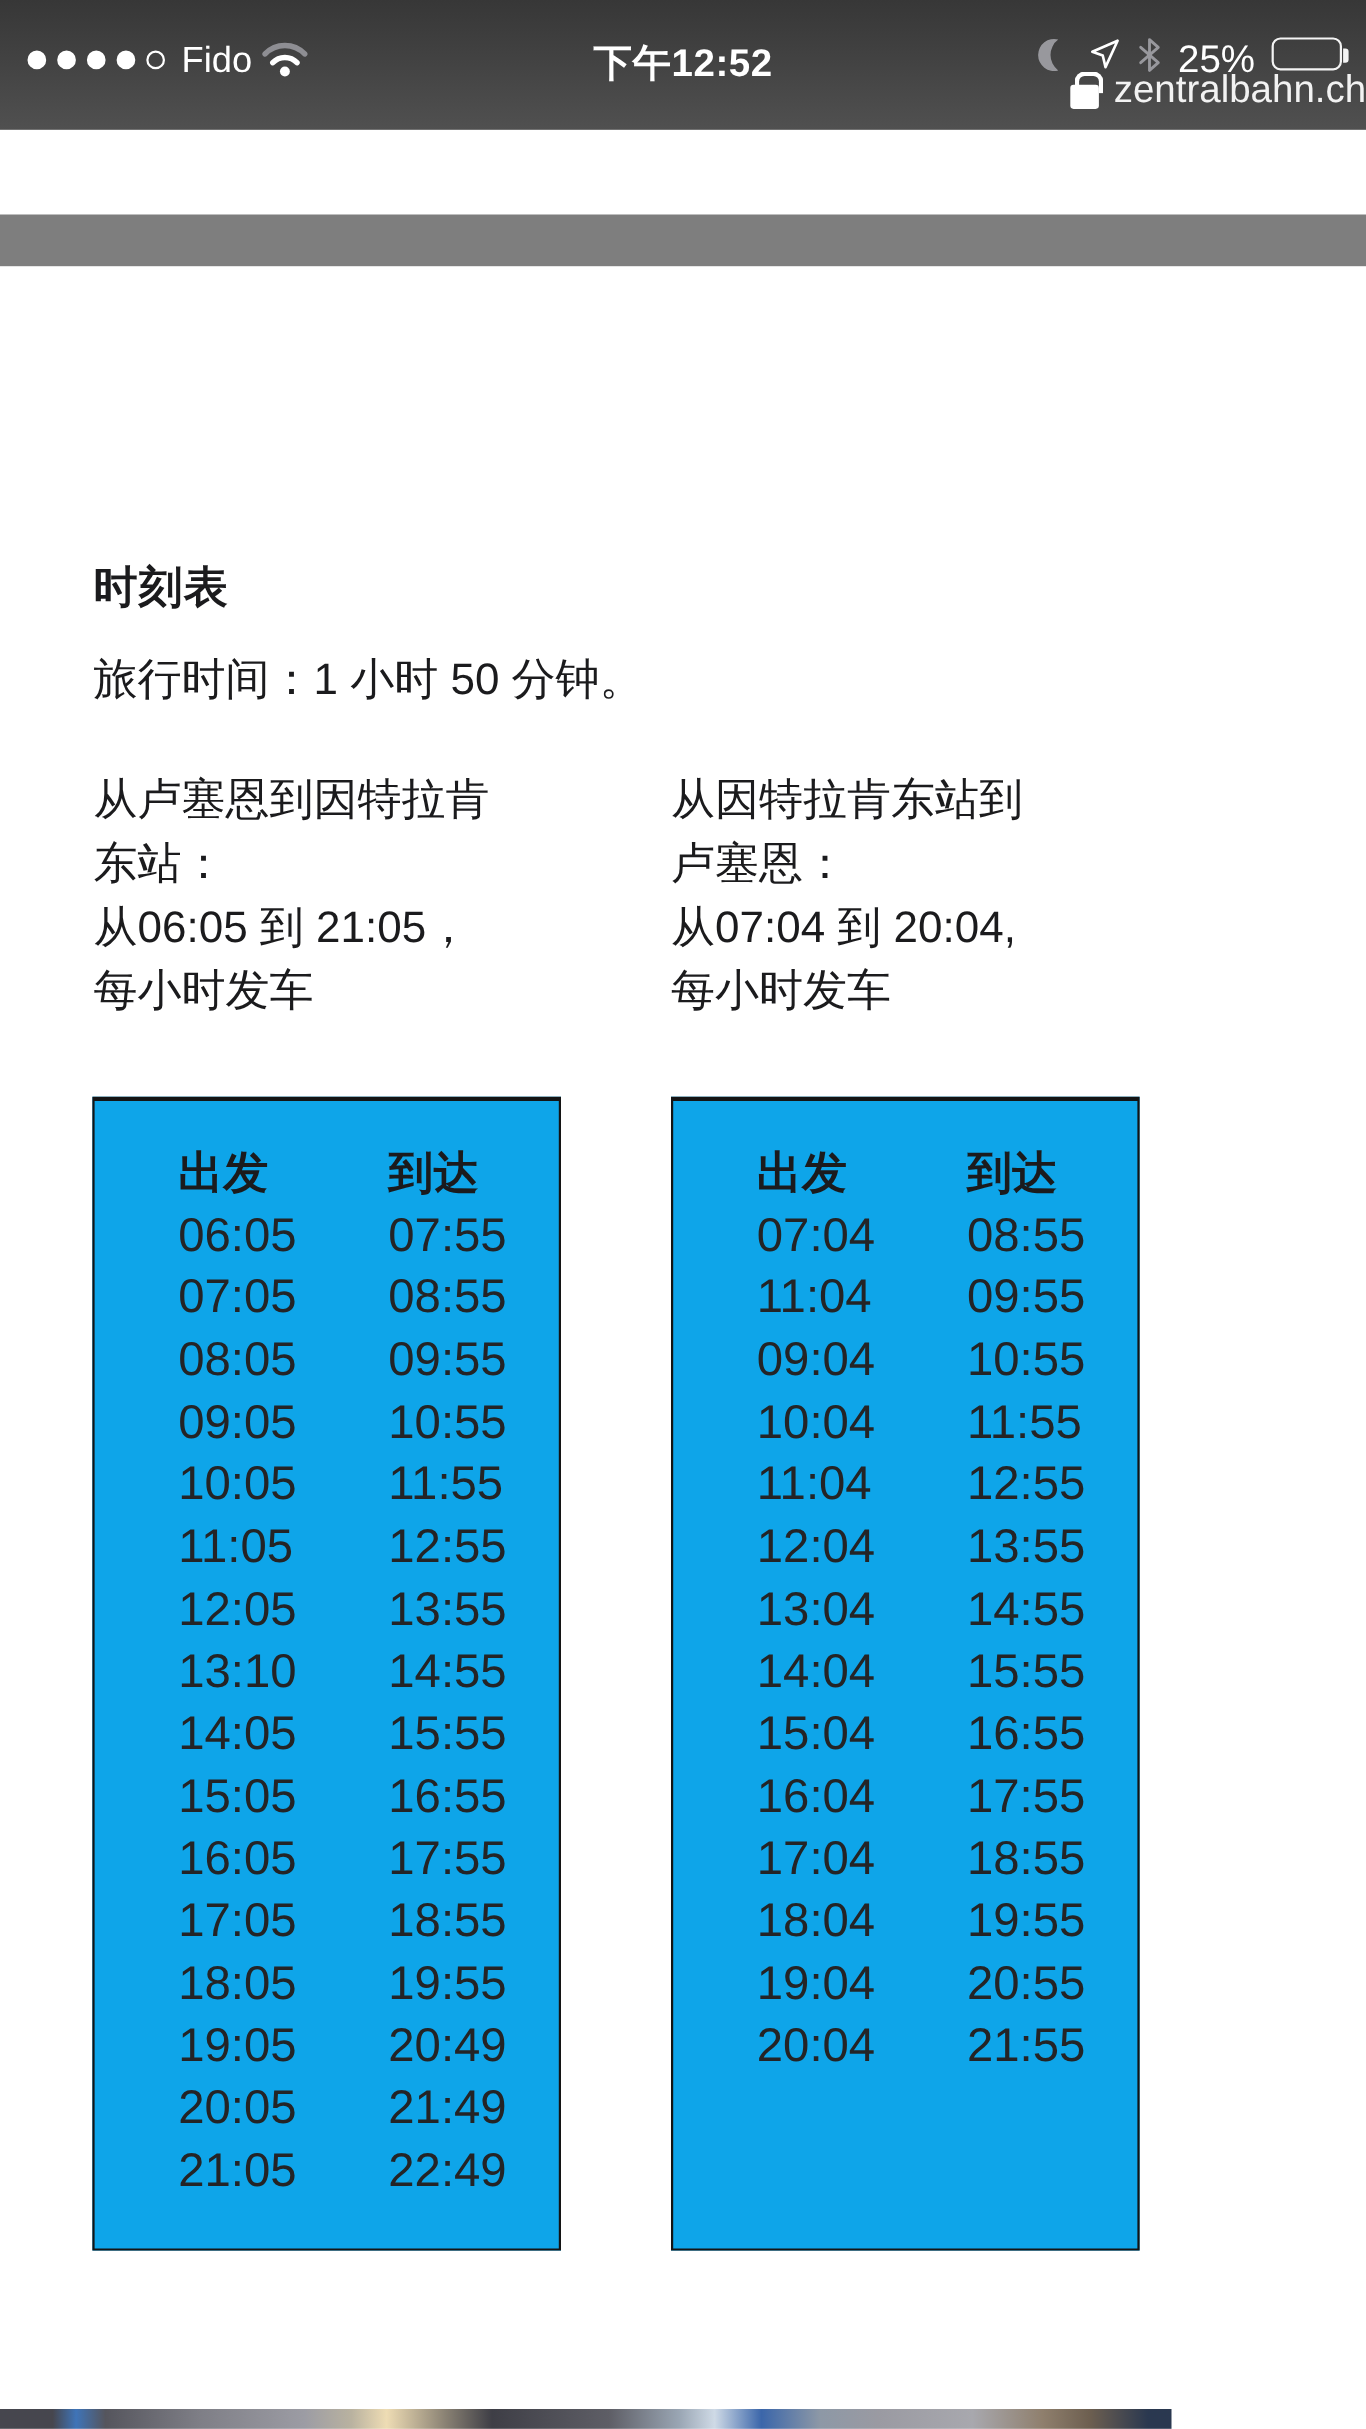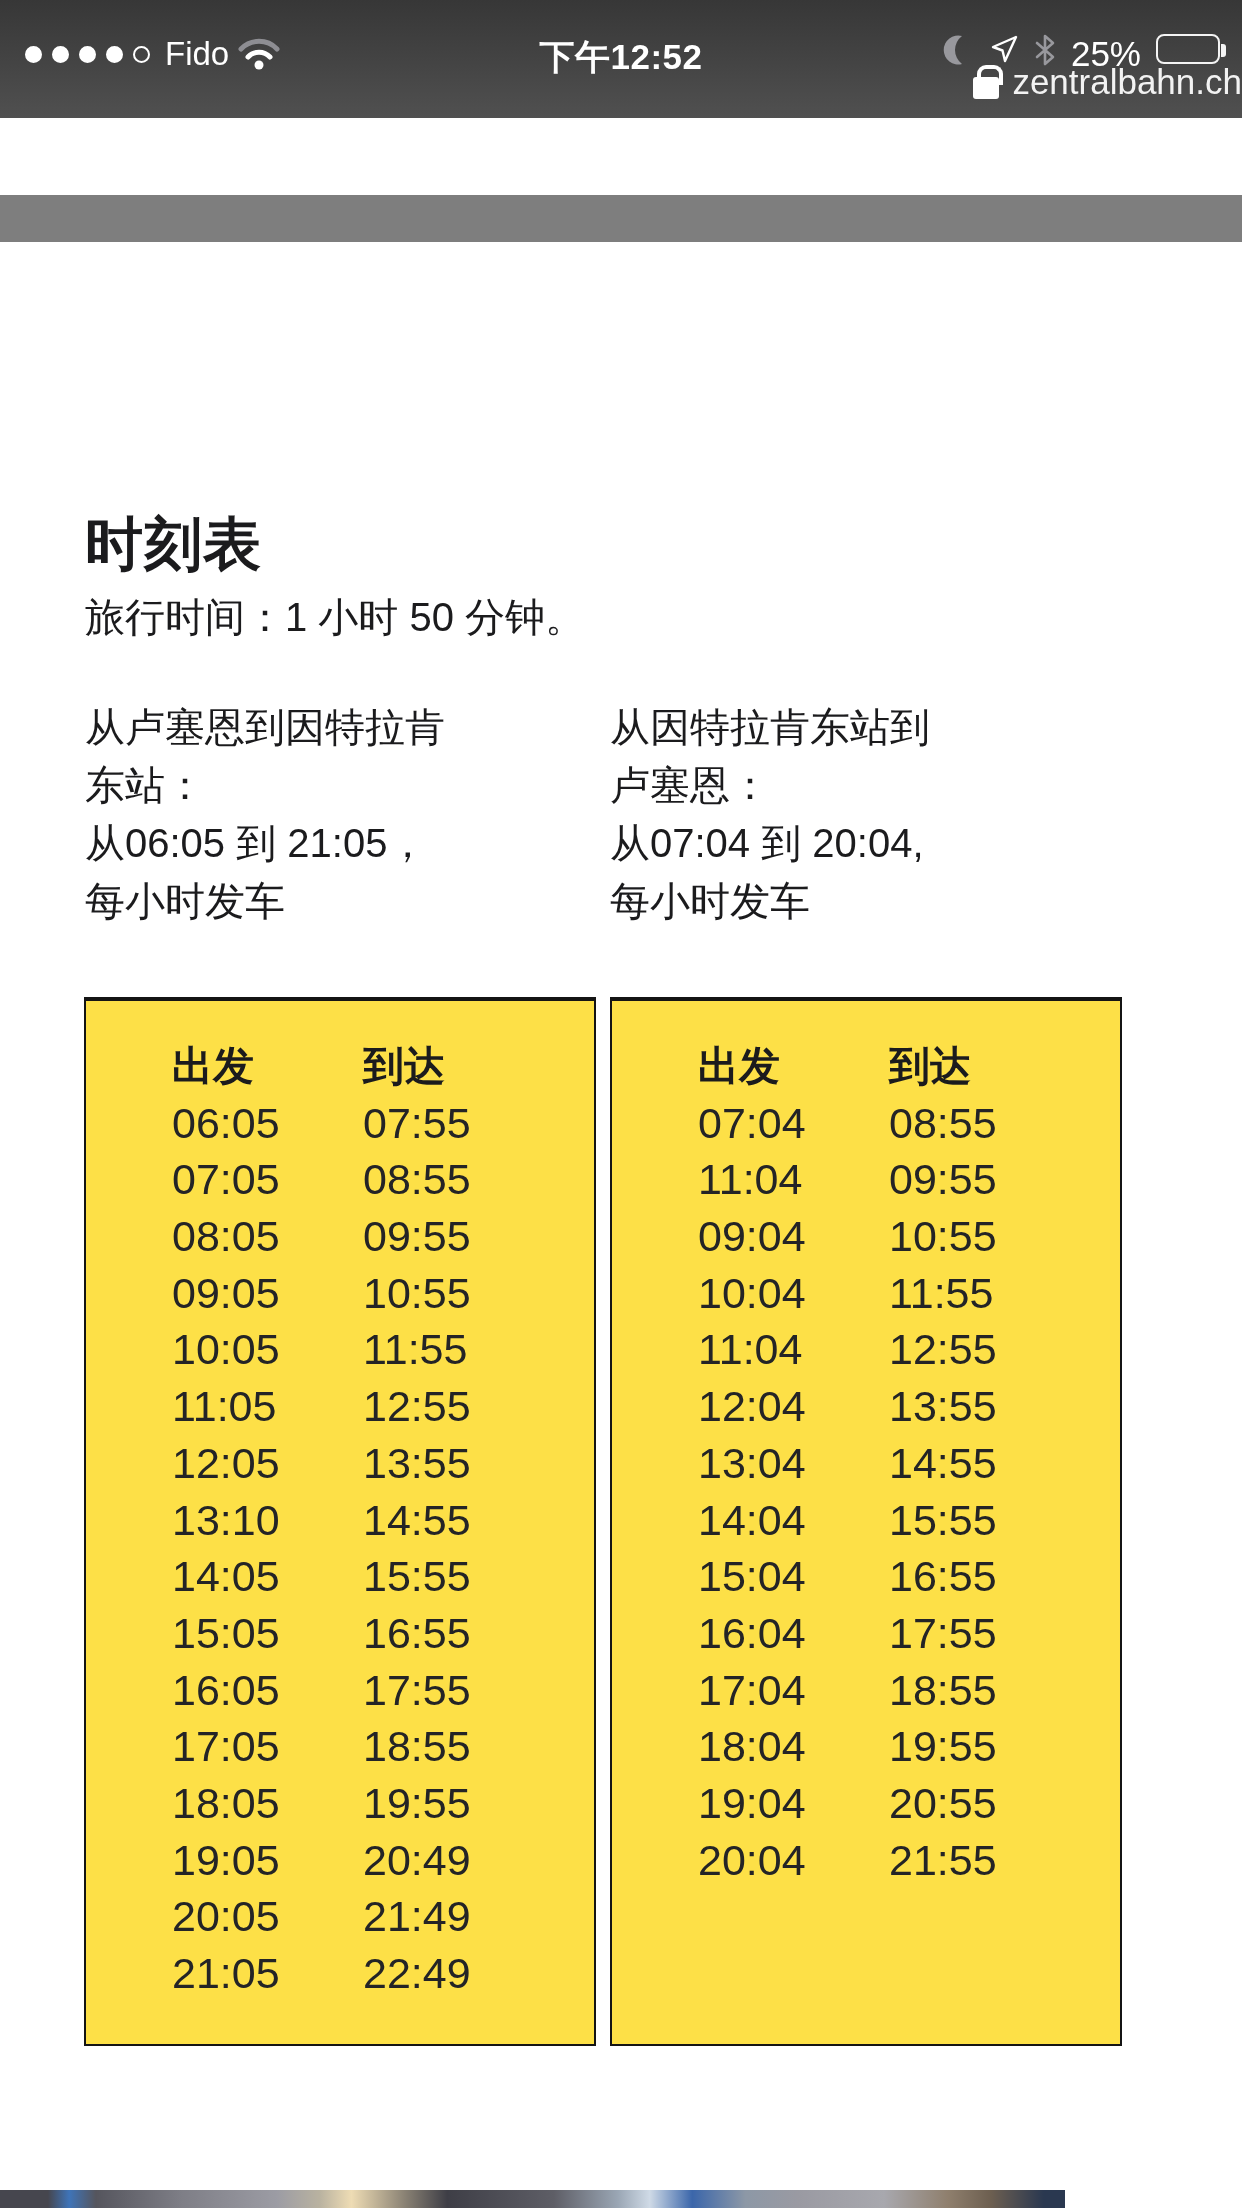--- a/index.html
+++ b/index.html
@@ -29,31 +29,31 @@
   .urlrow { position:absolute; top:52px; left:0; right:0; height:60px;
             display:flex; align-items:center; justify-content:flex-end; gap:13px; }
   .lock { position:relative; width:26px; height:22px; background:#fff; border-radius:3px; margin-top:12px; }
   .lock:before { content:""; position:absolute; left:4px; top:-12px; width:18px; height:16px;
                  border:4px solid #fff; border-bottom:none; border-radius:9px 9px 0 0; }
   .url-text { color:#f2f2f2; font-size:35px; }
 
   
   .gray-bar { position:absolute; top:195px; left:0; width:1242px; height:47px; }
 
-  .page-title { position:absolute; left:85px; top:506px; font-size:58px; font-weight:600;
+  .page-title { position:absolute; left:85px; top:506px; font-size:40px; font-weight:600;
                 color:#1b1b1d; letter-spacing:1px; }
   .subtitle { position:absolute; left:85px; top:590px; font-size:40px; color:#1b1b1d; }
 
   .intro { position:absolute; top:698px; width:500px; font-size:40px; line-height:58px;
            color:#1b1b1d; white-space:pre-line; }
   .intro.left  { left:85px; }
   .intro.right { left:610px; }
 
-  .ttable { position:absolute; top:997px; width:512px; height:1049px;
-            border:2px solid #141414; border-top-width:4px; padding-top:37px; background:#fde047;padding-left:10px; }
+  .ttable { position:absolute; top:997px; width:426px; height:1049px;
+            border:2px solid #141414; border-top-width:4px; padding-top:37px; background:#0ea5e9; }
   .ttable.left  { left:84px; }
   .ttable.right { left:610px; }
   .trow { display:flex; height:56.7px; line-height:56.7px; padding-left:76px; }
   .trow .tcell { width:191px; font-size:43px; color:#242426; }
   .trow .tcell:last-child { width:auto; }
   .thead .tcell { font-size:41px; font-weight:700; color:#1b1b1d; }
 
   .photo-strip { position:absolute; left:0; top:2190px; width:1065px; height:18px;
     background:linear-gradient(90deg,
       #46464e 0%, #46464e 4.5%, #3f74b8 6.5%, #55555d 9%, #7e7e86 17%,

